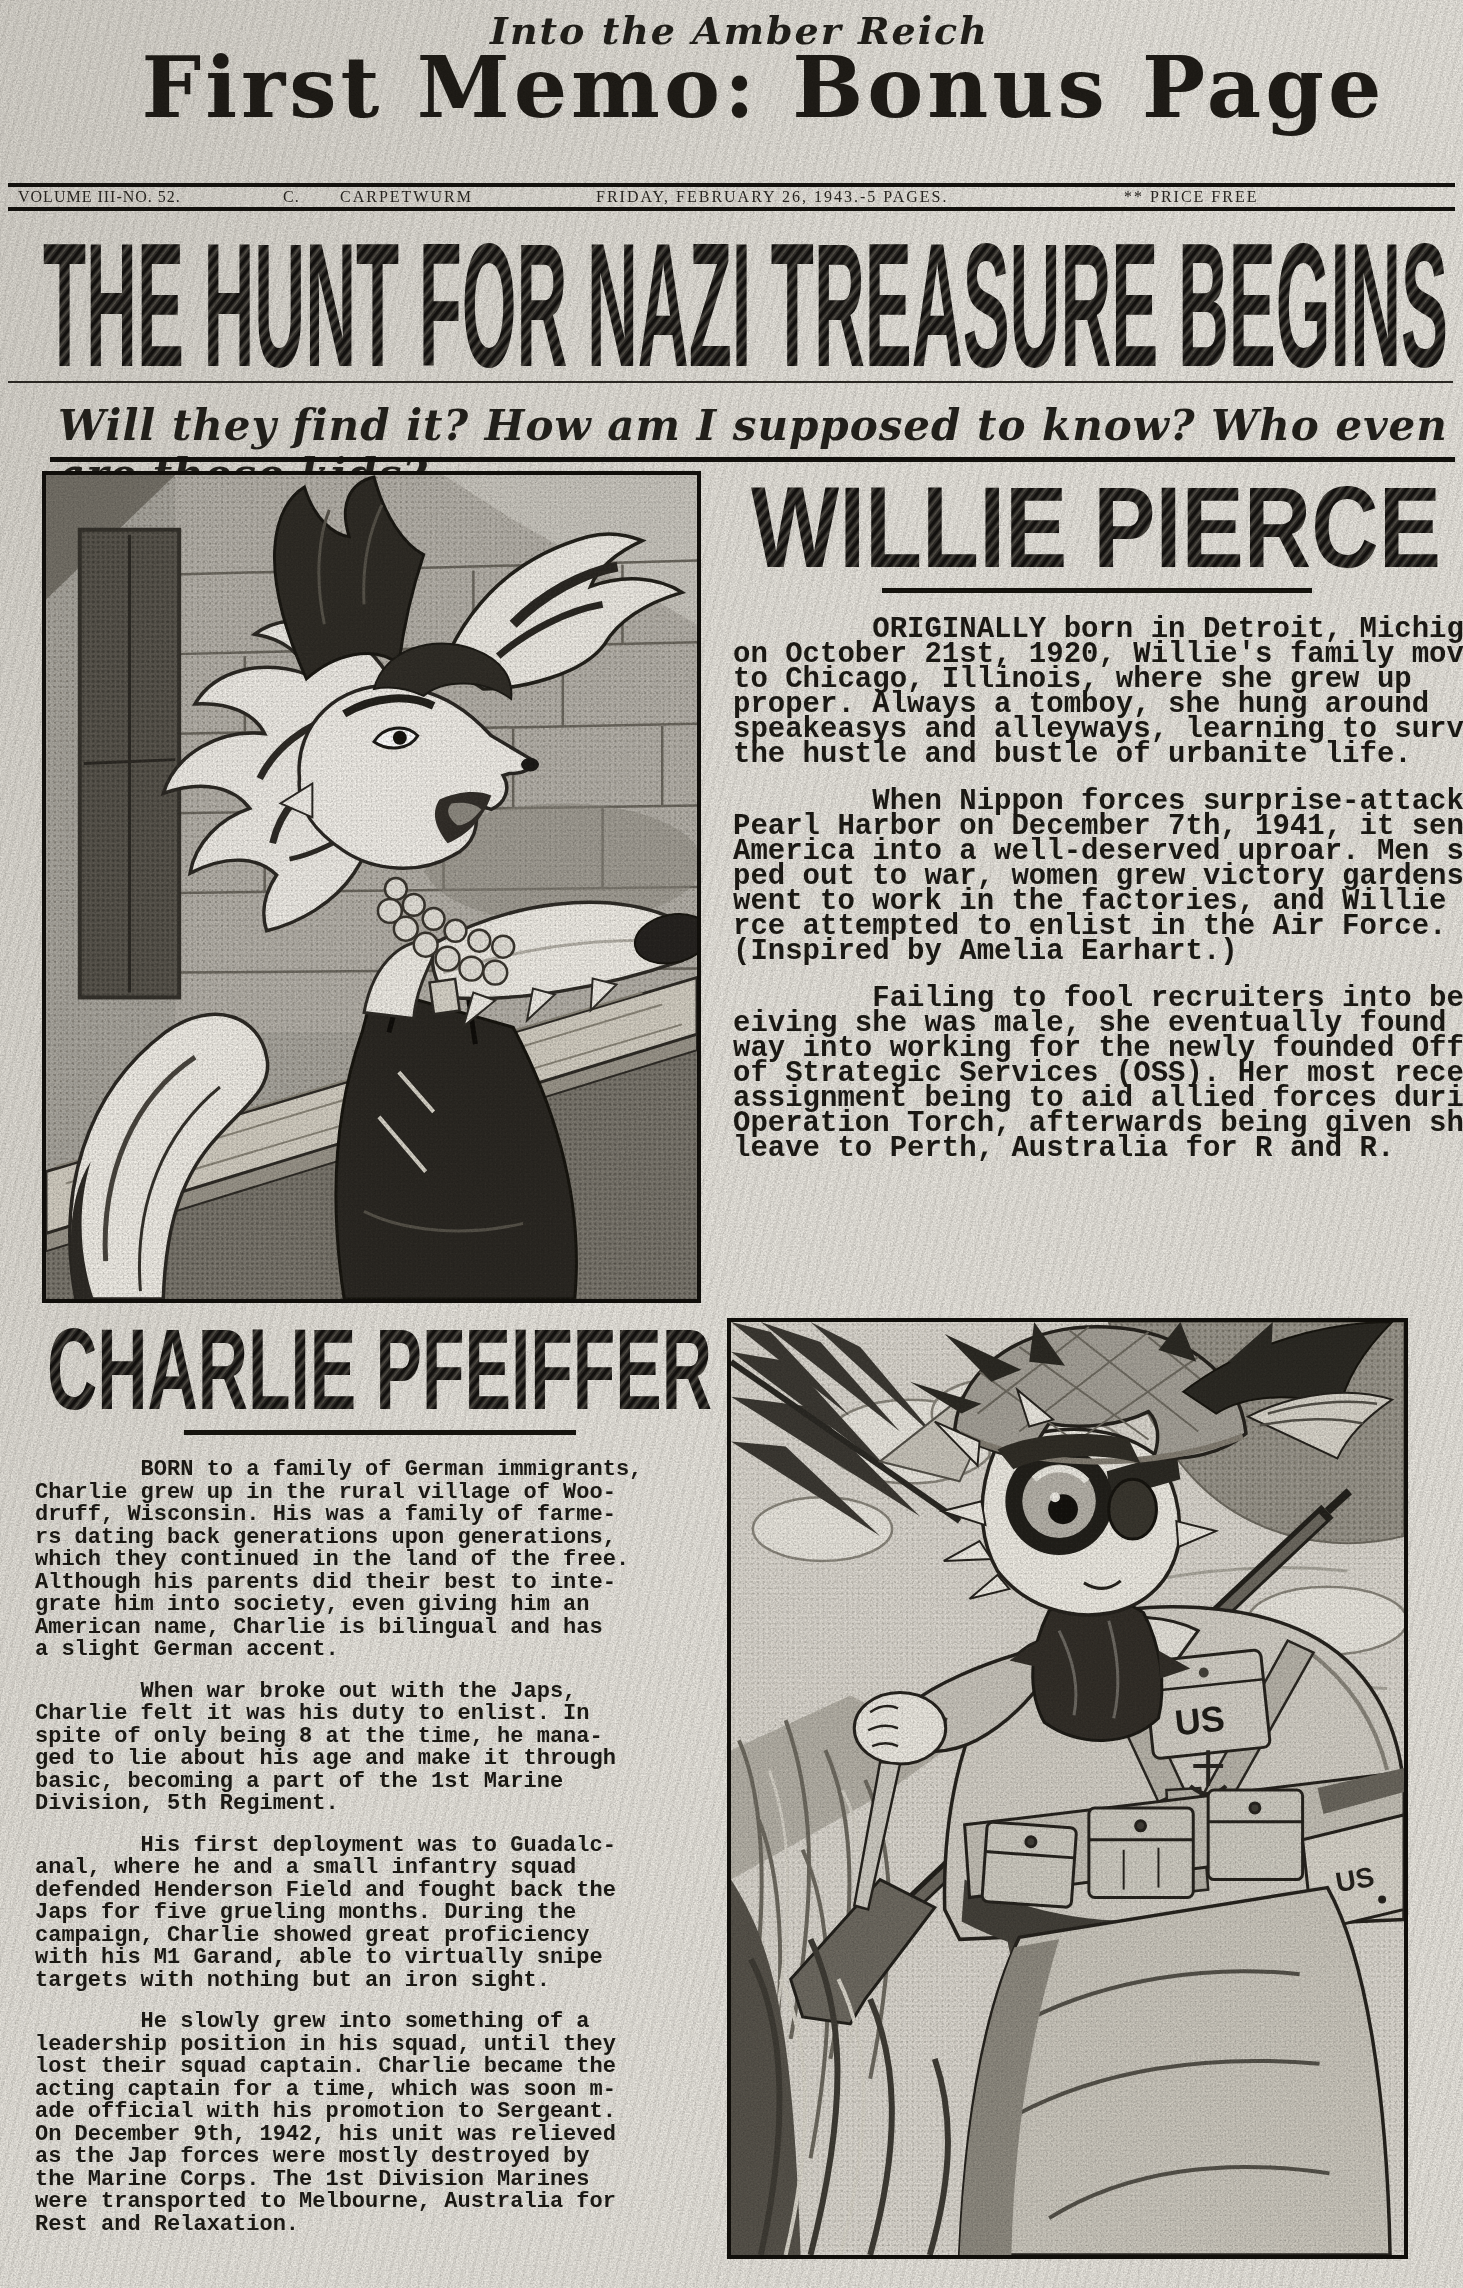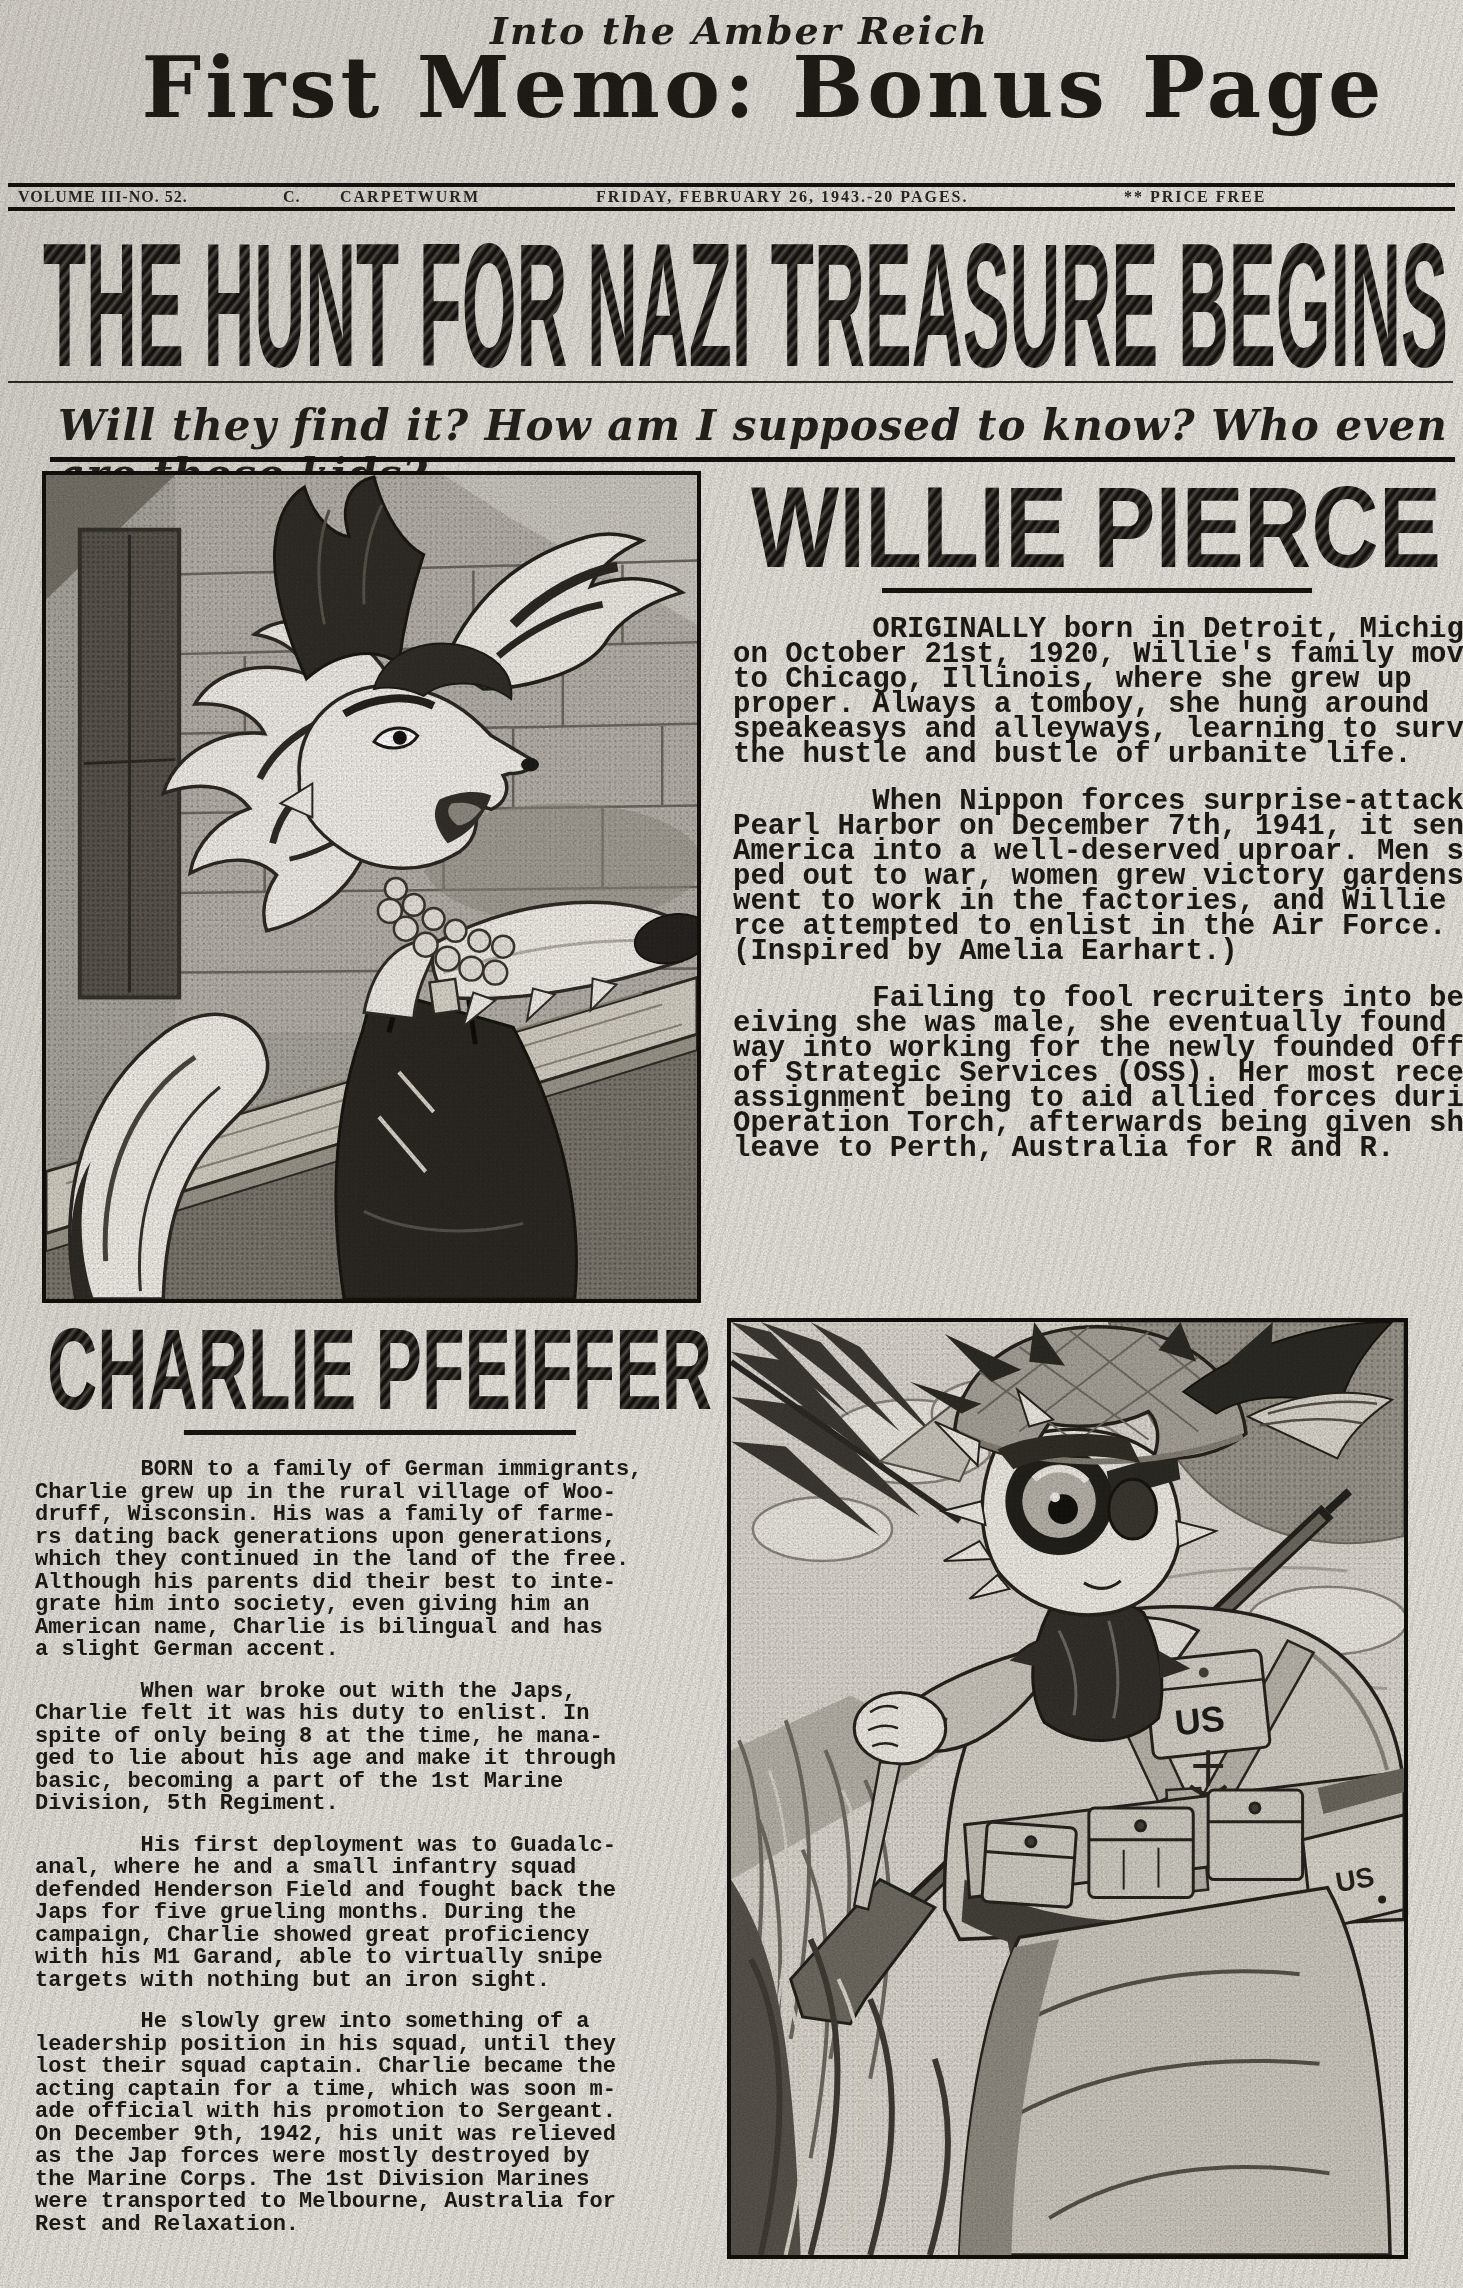--- a/index.html
+++ b/index.html
@@ -17,21 +17,21 @@
   .tagline{top:8px;left:8px;width:100%;text-align:center;
     font-family:"DejaVu Serif",serif;font-weight:bold;font-size:38px;letter-spacing:2px;color:#23211c;font-style:italic;}
   .mast-title{top:46px;left:0;width:100%;text-align:center;
     font-family:"DejaVu Serif",serif;font-weight:bold;font-size:84px;line-height:1;letter-spacing:4px;color:#201d18;padding-left:32px;}
   .slogan{top:151px;left:333px;width:775px;display:flex;justify-content:space-between;
     font-family:"Liberation Mono",monospace;font-weight:bold;font-size:19px;letter-spacing:3px;color:#2a2721;}
   .rule{background:#15130f;}
   .r1{top:183px;left:8px;right:8px;height:4px;}
   .r2{top:207px;left:8px;right:8px;height:4px;}
   .dateline{top:188px;left:0;right:16px;height:18px;
-    font-family:"Liberation Serif",serif;font-weight:bold;font-size:16px;letter-spacing:1px;color:#2a2722;}
+    font-family:"Liberation Serif",serif;font-weight:normal;font-size:16px;letter-spacing:1px;color:#2a2722;}
   .dateline span{position:absolute;top:0;white-space:nowrap;}
   .d-volume{left:18px;} .d-section{left:283px;} .d-byline{left:340px;letter-spacing:2px;}
   .d-date{left:596px;letter-spacing:2px;} .d-price{left:1124px;letter-spacing:2px;}
   
   .headline-svg{top:230px;left:43px;}
   .r-thin{top:381px;left:8px;right:10px;height:2px;background:#2e2b26;}
   .subhead{top:401px;left:58px;width:1390px;
     font-family:"DejaVu Serif",serif;font-style:italic;font-weight:600;font-size:42px;letter-spacing:1px;color:#24221d;}
   .r3{top:457px;left:50px;right:8px;height:5px;}
   
@@ -100,21 +100,21 @@
 
   <div class="abs tagline">Into the Amber Reich</div>
   <div class="abs mast-title">First Memo: Bonus Page</div>
 
 
   <div class="abs rule r1"></div>
   <div class="abs dateline">
     <span class="d-volume">VOLUME III-NO. 52.</span>
     <span class="d-section">C.</span>
     <span class="d-byline">CARPETWURM</span>
-    <span class="d-date">FRIDAY, FEBRUARY 26, 1943.-20 PAGES.</span>
+    <span class="d-date">FRIDAY, FEBRUARY 26, 1943.-5 PAGES.</span>
     <span class="d-price">** PRICE FREE</span>
   </div>
   <div class="abs rule r2"></div>
 
   <svg class="abs headline-svg" width="1412" height="144" viewBox="0 0 1412 144">
     <text x="0" y="136" font-family="Liberation Sans, sans-serif" font-weight="bold" font-size="176" textLength="1405" lengthAdjust="spacingAndGlyphs" fill="url(#hatch)">THE HUNT FOR NAZI TREASURE BEGINS</text>
   </svg>
   <div class="abs r-thin"></div>
   <div class="abs subhead">Will they find it? How am I supposed to know? Who even are these kids?</div>
   <div class="abs rule r3"></div>

